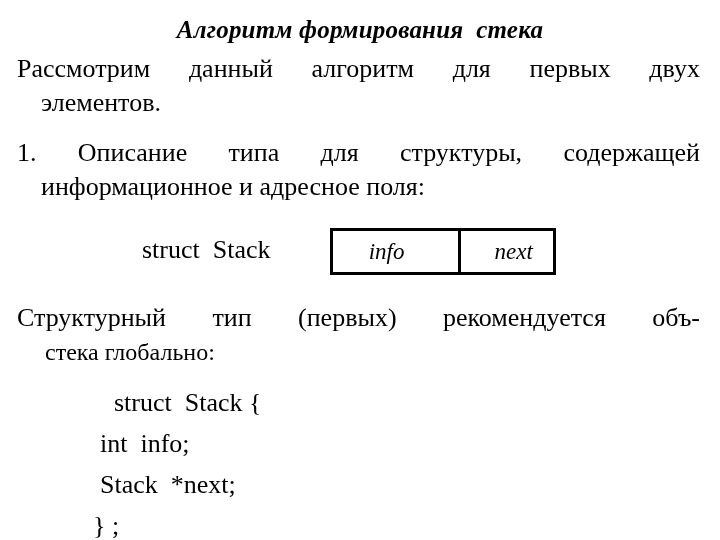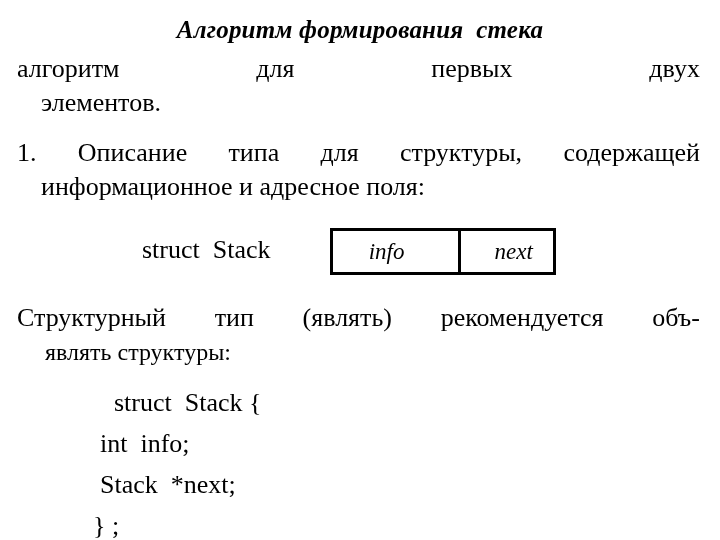--- a/index.html
+++ b/index.html
@@ -145,20 +145,22 @@
 </style>
 </head>
 <body>
 
 <div class="slide">
 
   <div class="title">Алгоритм формирования  стека</div>
 
   <div class="para" id="para-intro">
     <div class="line just">
+      <span>Рассмотрим</span>
+      <span>данный</span>
       <span>алгоритм</span>
       <span>для</span>
       <span>первых</span>
       <span>двух</span>
     </div>
     <div class="line cont">элементов.</div>
   </div>
 
   <div class="para" id="para-item1">
     <div class="line just">
@@ -177,25 +179,25 @@
     <div id="field-table">
       <div class="field-cell">info</div>
       <div class="field-cell divider">next</div>
     </div>
   </div>
 
   <div class="para" id="para-global">
     <div class="line just">
       <span>Структурный</span>
       <span>тип</span>
-      <span>(являть)</span>
+      <span>(первых)</span>
       <span>рекомендуется</span>
       <span>объ-</span>
     </div>
-    <div class="line cont">являть структуры:</div>
+    <div class="line cont">стека глобально:</div>
   </div>
 
   <div id="code-block">
     <div class="code-line ind0">struct  Stack {</div>
     <div class="code-line ind1">int  info;</div>
     <div class="code-line ind1">Stack  *next;</div>
     <div class="code-line ind2">} ;</div>
   </div>
 
 </div>

